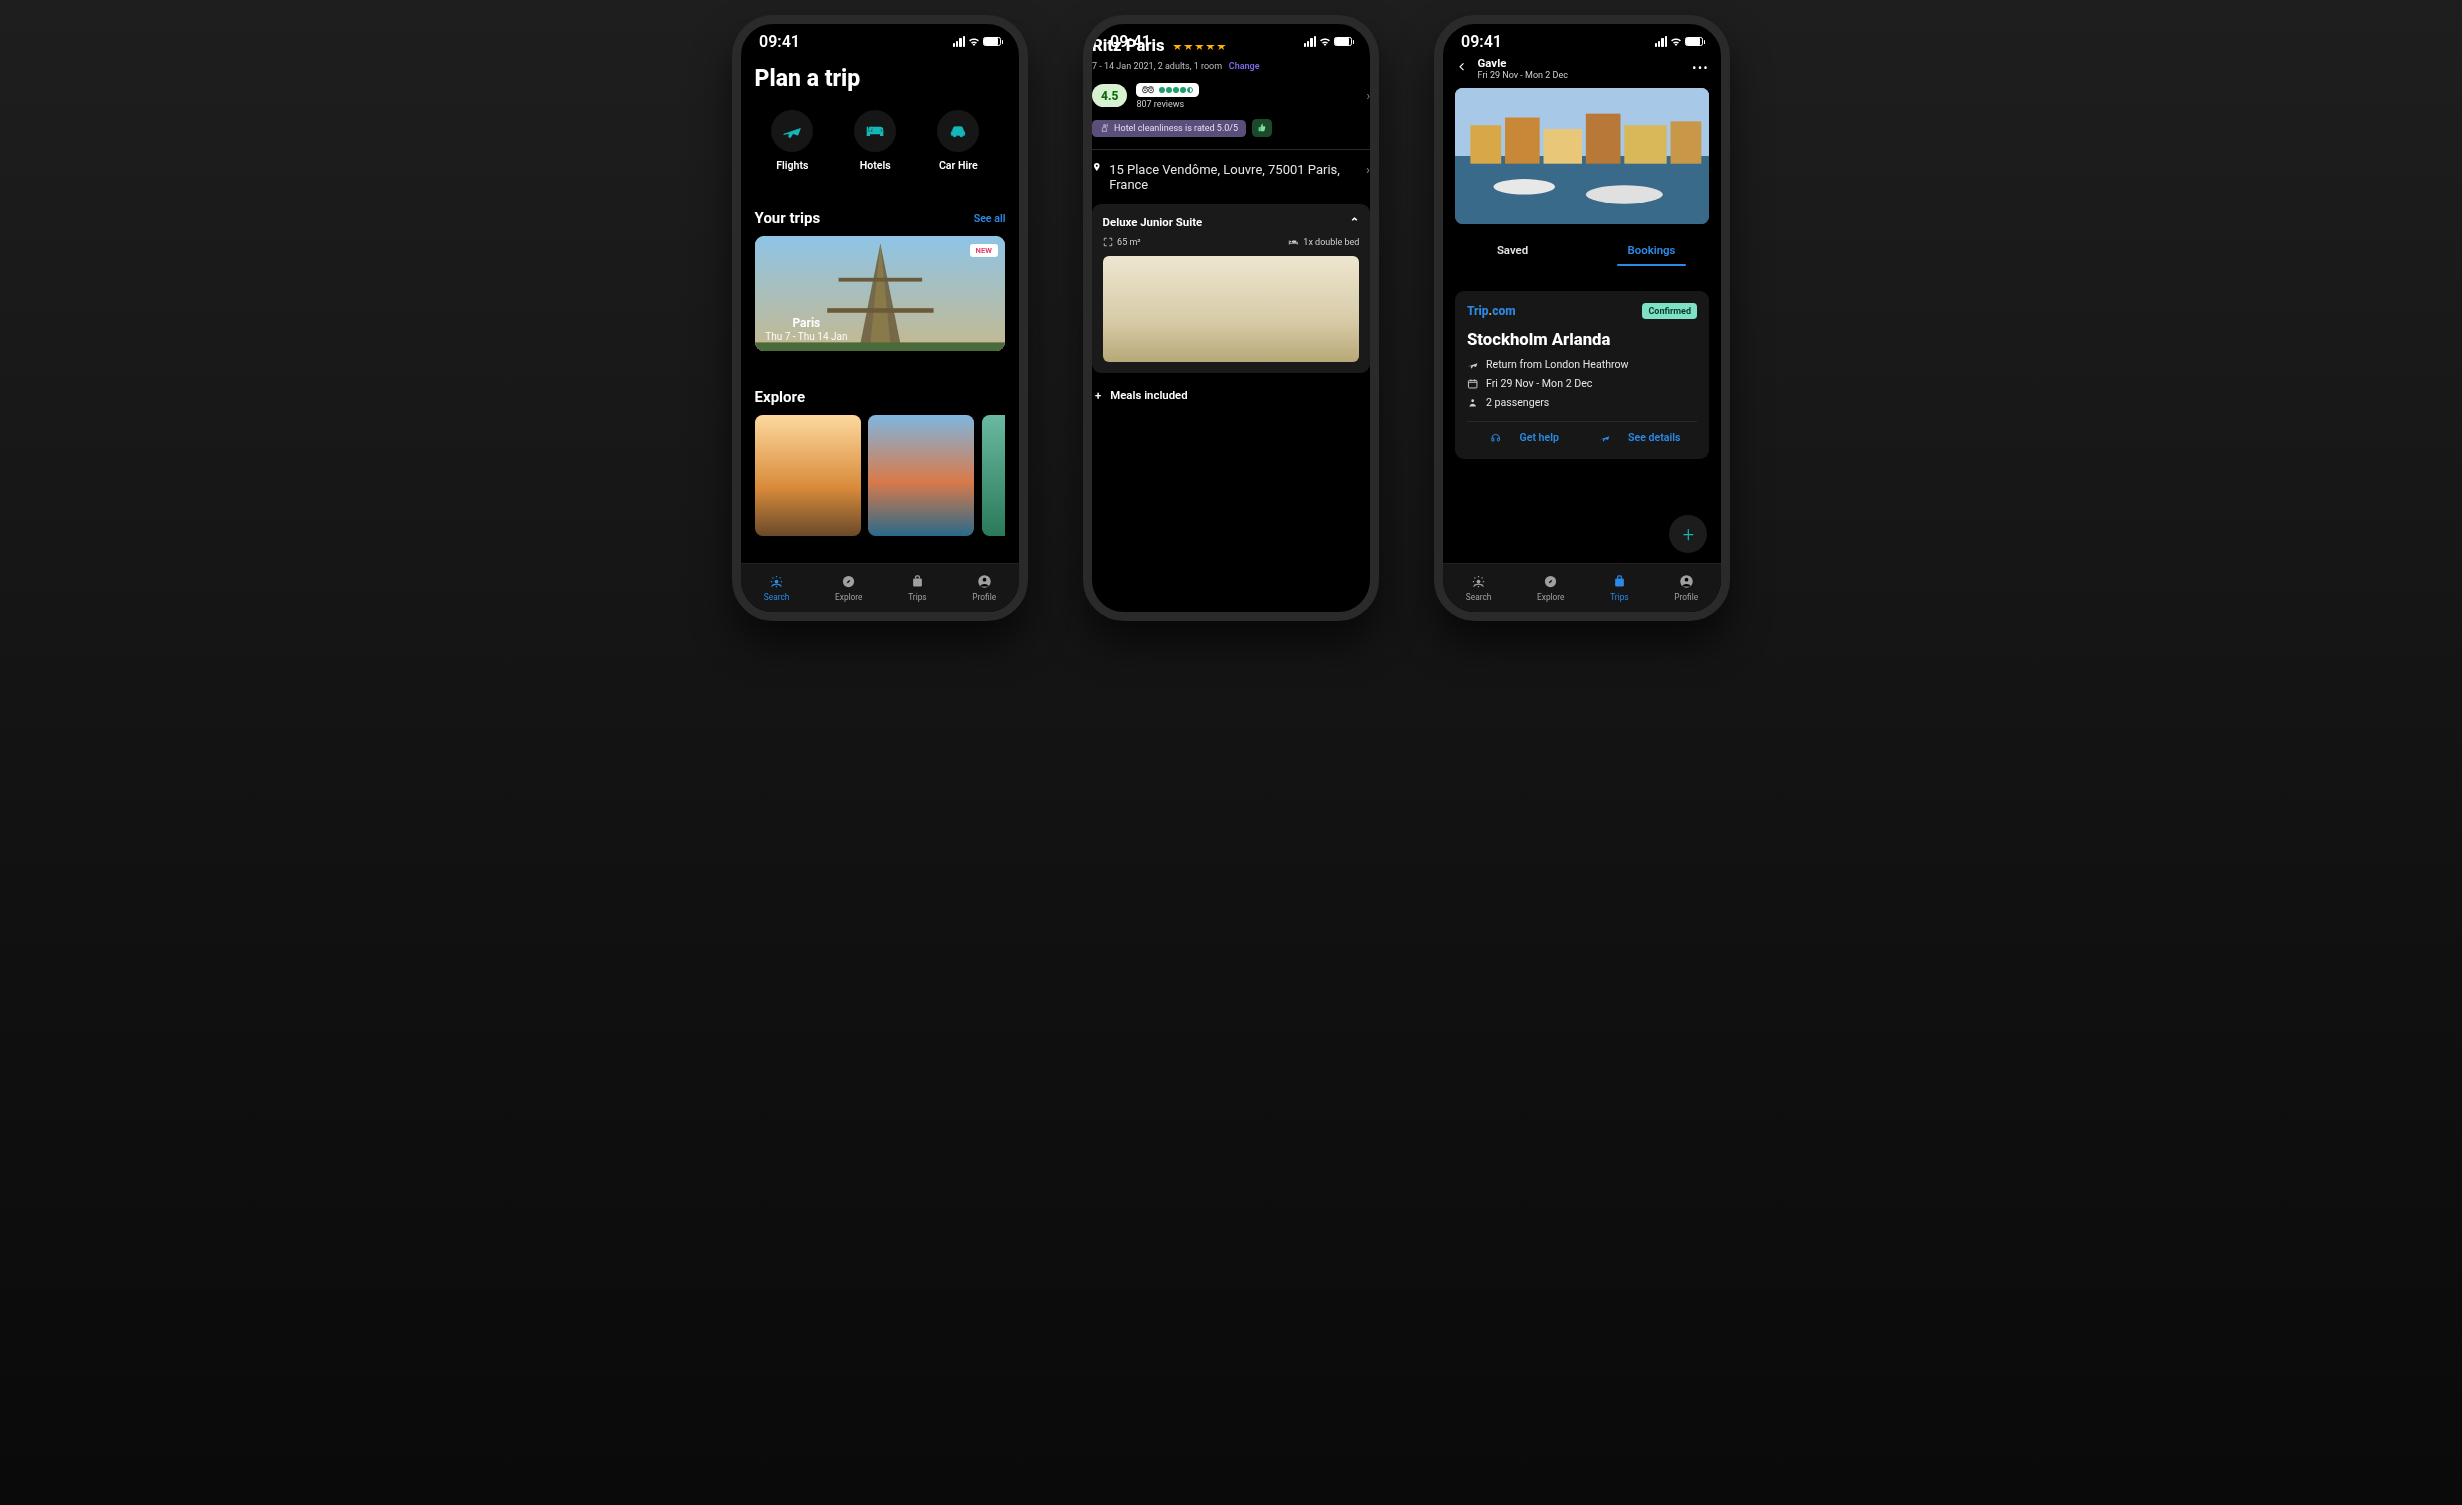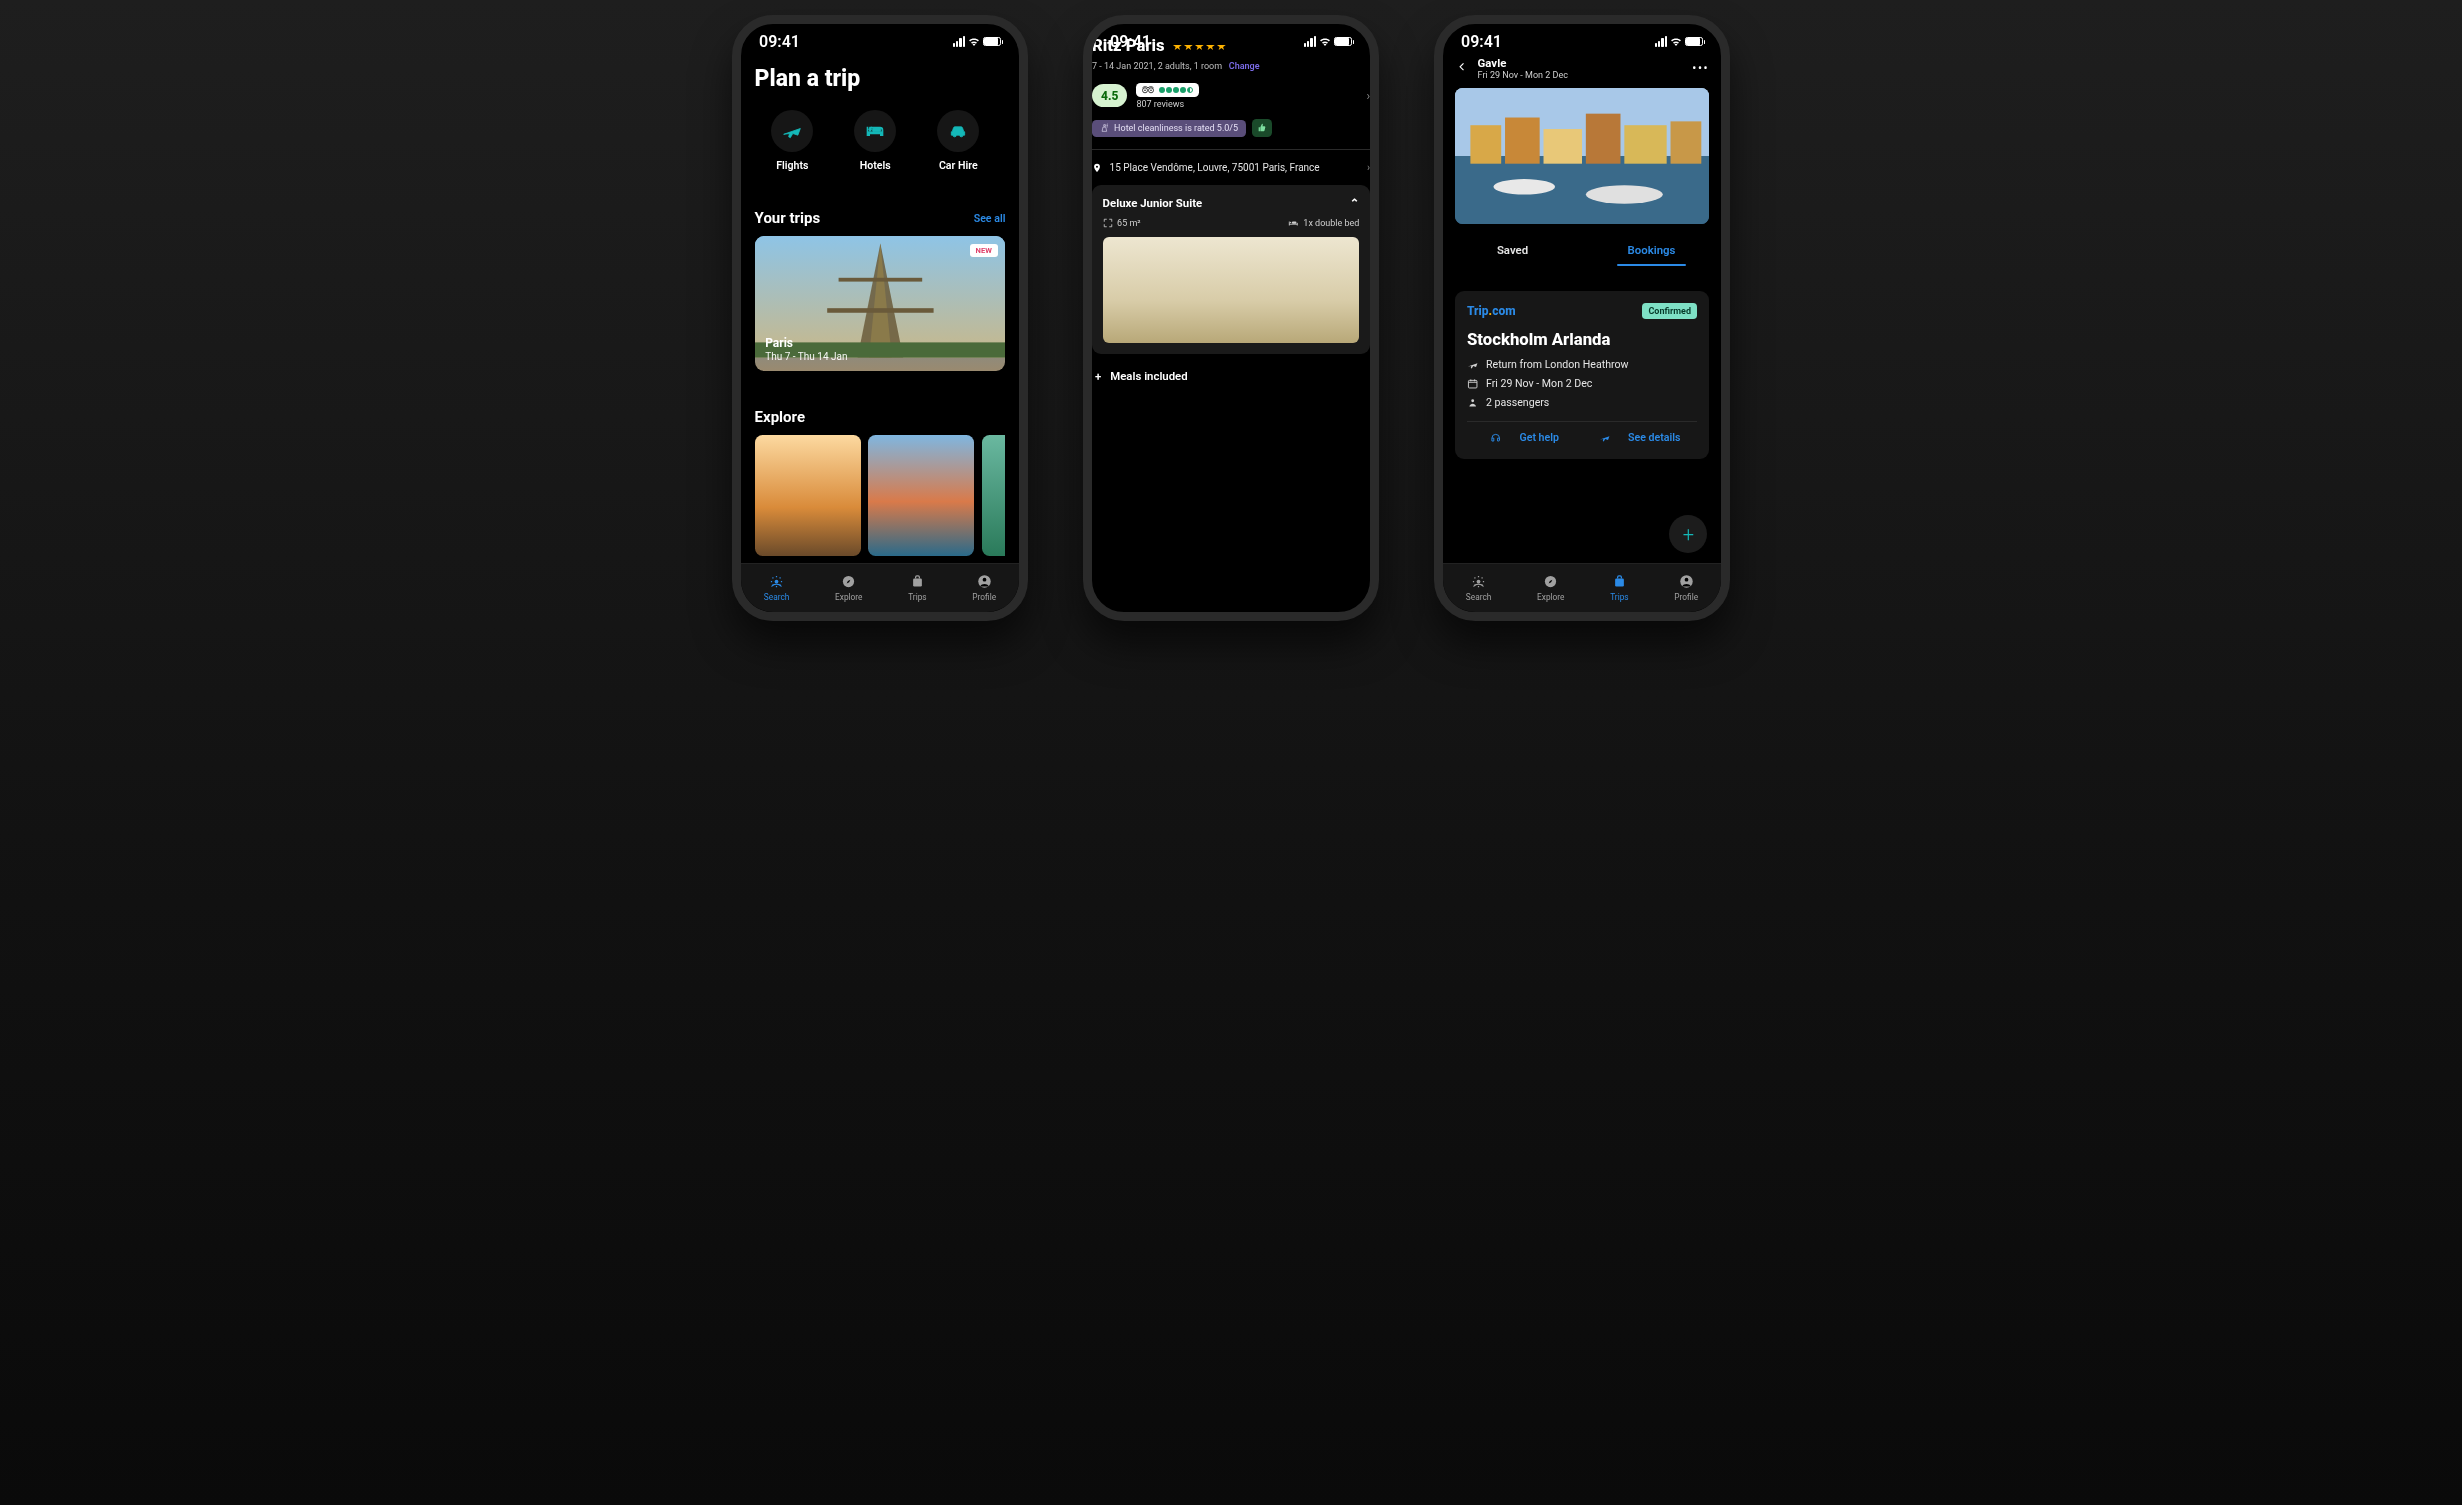--- a/index.html
+++ b/index.html
@@ -53,22 +53,23 @@
   .cat-row{display:flex;gap:41px;justify-content:flex-start;padding-left:16.7px}
   .cat{display:flex;flex-direction:column;align-items:center;gap:7.6px}
   .cat-icon{width:42px;height:42px;border-radius:50%;background:#161616;display:flex;align-items:center;justify-content:center}
   .cat-icon svg{width:20px;height:20px;fill:#14b8b8;stroke:#14b8b8}
   .cat-label{font-size:10.6px;font-weight:600}
   .sec-head{display:flex;justify-content:space-between;align-items:center;margin-top:37px;margin-bottom:9px}
   .sec-head h2{font-size:15px;font-weight:700}
   .see-all{color:#2b8ae6;font-size:10.6px;font-weight:600}
 
   .trip-card{
-    width:100%;height:135px;border-radius:9px;position:relative;overflow:hidden;
+    width:100%;height:115px;border-radius:9px;position:relative;overflow:hidden;
     background:linear-gradient(180deg,#7fb3d9 0%,#5a8db8 35%,#9a8a6f 100%);
+    text-align:center;
   }
   .trip-card .eiffel{position:absolute;inset:0}
   .badge-new{position:absolute;top:7.6px;right:7.6px;background:#fff;color:#e0426b;font-size:7.6px;font-weight:700;padding:2.3px 6px;border-radius:3px}
   .trip-ov{position:absolute;left:10.6px;bottom:9px}
   .trip-ov .city{font-size:12px;font-weight:700}
   .trip-ov .dates{font-size:10px;opacity:.95;margin-top:1.5px}
   .explore-row{display:flex;gap:7.6px;overflow:hidden}
   .explore-card{flex:0 0 106px;height:121px;border-radius:7.6px;background:#333}
   .ec1{background:linear-gradient(180deg,#fcd9a0 0%,#d98b3a 60%,#6a4a2a 100%)}
   .ec2{background:linear-gradient(180deg,#7fb6e0 0%,#d97a4a 55%,#2a6a8a 100%)}
@@ -110,21 +111,21 @@
   .ta-box{background:#fff;border-radius:4.5px;padding:3px 6px;display:flex;align-items:center;gap:4.5px}
   .ta-circ{display:flex;gap:1.1px}
   .ta-circ span{width:6px;height:6px;border-radius:50%;background:#1aa06a}
   .ta-circ span.half{background:linear-gradient(90deg,#1aa06a 50%,#fff 50%);border:0.8px solid #1aa06a}
   .reviews{color:#cfcfcf;font-size:9px}
   .chev{position:absolute;right:0;color:#888}
   .clean-row{display:flex;align-items:center;gap:6px;margin-top:10.6px}
   .clean-pill{background:#5a4e7a;color:#e6e0f5;font-size:9px;padding:3.8px 7.6px;border-radius:4.5px;display:flex;align-items:center;gap:4.5px}
   .thumb{width:20px;height:18px;border-radius:4.5px;background:#1a4a2a;display:flex;align-items:center;justify-content:center;font-size:9px}
   .divider{border:none;border-top:0.8px solid #2a2a2a;margin:12px 0}
-  .addr-row{display:flex;align-items:center;gap:7.6px;font-size:10px;color:#e5e5e5;position:relative}
+  .addr-row{display:flex;align-items:flex-start;gap:7.6px;font-size:13px;color:#e5e5e5;position:relative}
   .addr-row .chev{right:0}
 
   .room-card{margin-top:12px;background:#1a1a1a;border-radius:9px;padding:10.6px}
   .room-head{display:flex;justify-content:space-between;align-items:center;font-weight:700;font-size:11.4px}
   .room-meta{display:flex;justify-content:space-between;margin-top:7.6px;font-size:9px;color:#cfcfcf}
   .room-meta span{display:flex;align-items:center;gap:4.5px}
   .room-img{margin-top:9px;height:106px;border-radius:6px;background:linear-gradient(180deg,#ede6d0 0%,#d8cca8 60%,#b8a878 100%);position:relative;overflow:hidden}
 
   .meals{margin-top:15px;font-size:11.4px;font-weight:600;display:flex;align-items:center;gap:9px;padding-left:3px}
 

